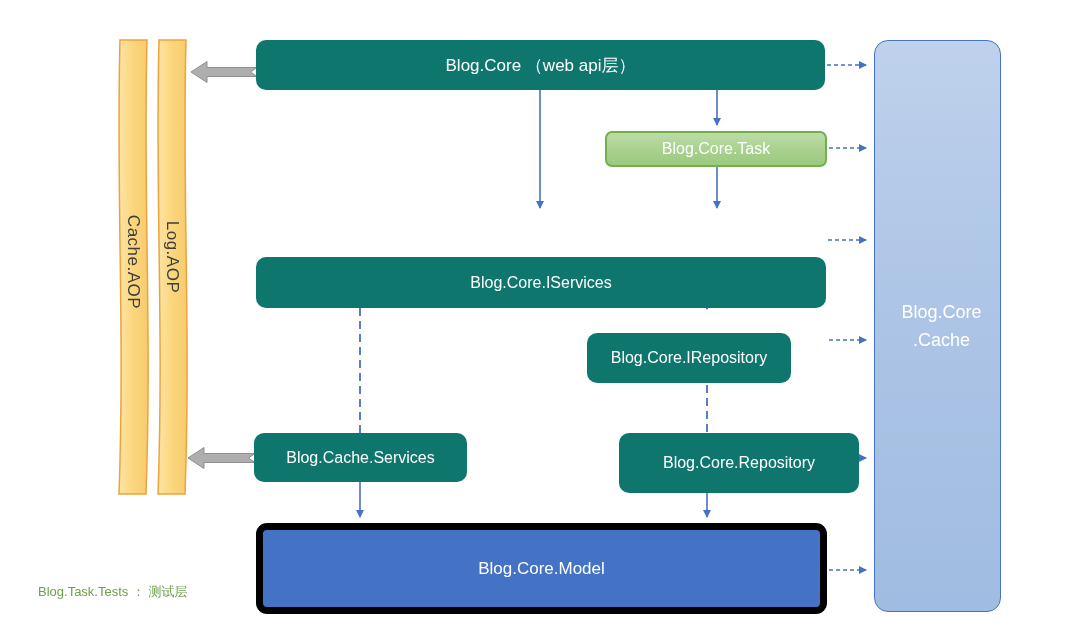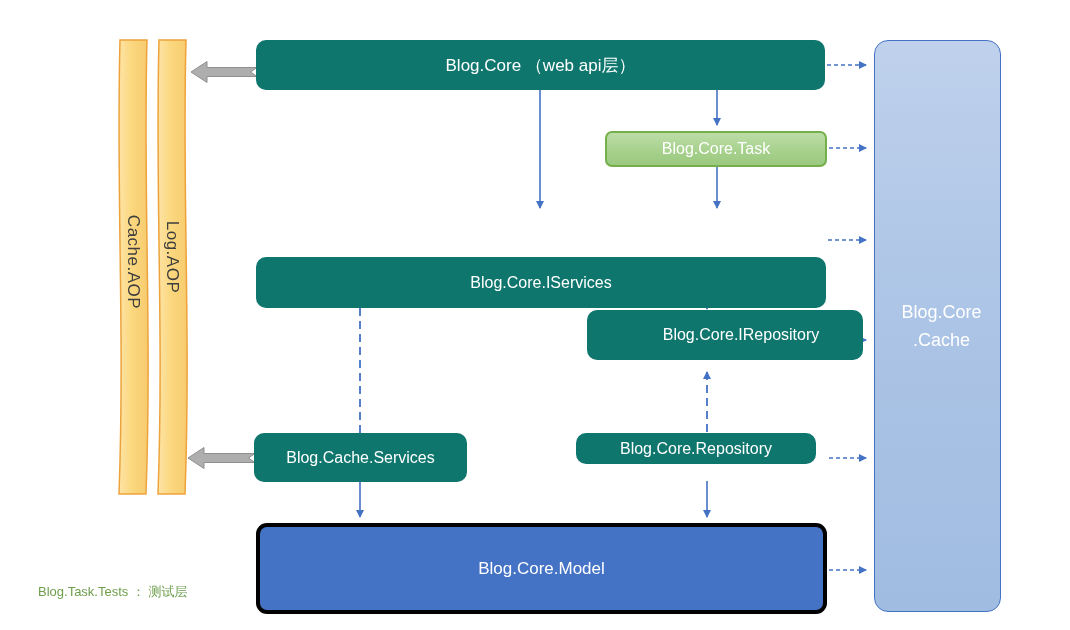--- a/index.html
+++ b/index.html
@@ -13,26 +13,26 @@
     color:#ffffff;text-align:center;
   }
   .blue{background:#0f766e;border-radius:10px;}
   .node-blogcore{left:256px;top:40px;width:569px;height:50px;font-size:17px;}
   .node-task{
     left:605px;top:131px;width:222px;height:36px;font-size:16px;border-radius:7px;
     background:linear-gradient(180deg,#BCDDA7 0%,#A7D18D 55%,#9BC97F 100%);
     border:2px solid #74AF4C;box-sizing:border-box;
   }
   .node-iservices{left:256px;top:214px;width:570px;height:51px;font-size:16px;margin-top:43px;}
-  .node-irepository{left:587px;top:310px;width:244px;height:50px;font-size:16px;padding-left:32px;}
+  .node-irepository{left:587px;top:333px;width:204px;height:50px;font-size:16px;}
   .node-services{left:254px;top:433px;width:213px;height:49px;font-size:16px;}
-  .node-repository{left:576px;top:433px;width:240px;height:31px;font-size:16px;}
+  .node-repository{left:619px;top:433px;width:240px;height:60px;font-size:16px;}
   .node-model{
     left:256px;top:523px;width:571px;height:91px;font-size:17px;
-    background:#4472C4;border:4px solid #000000;box-sizing:border-box;border-radius:11px;
+    background:#4472C4;border:7px solid #000000;box-sizing:border-box;border-radius:11px;
   }
   .node-common{
     left:874px;top:40px;width:127px;height:572px;font-size:18px;
     background:linear-gradient(180deg,#BFD1EC 0%,#ADC5E6 45%,#A0BCE1 100%);
     border:1px solid #4472C4;box-sizing:border-box;border-radius:14px;
     flex-direction:column;line-height:28px;padding-left:8px;
   }
   .band-label{
     position:absolute;width:140px;text-align:center;
     transform:rotate(90deg);transform-origin:center;

